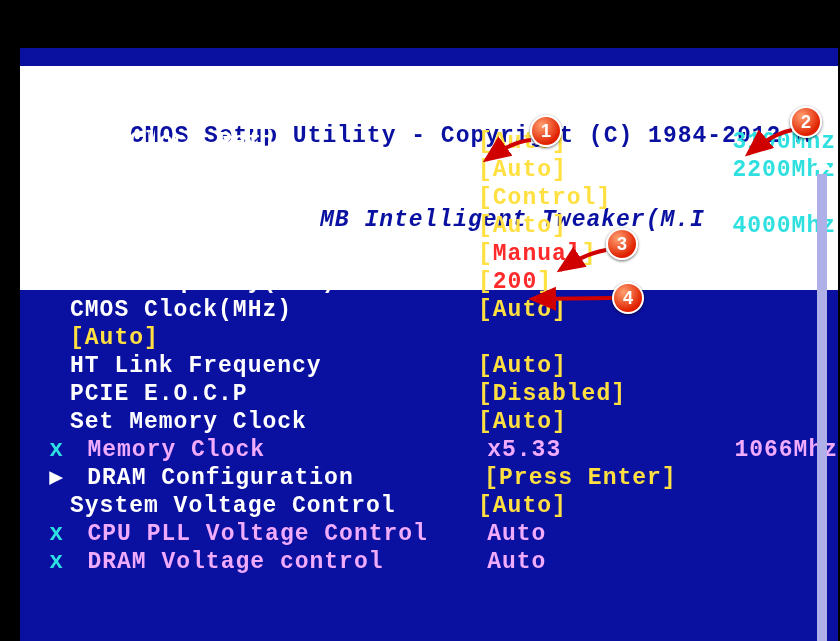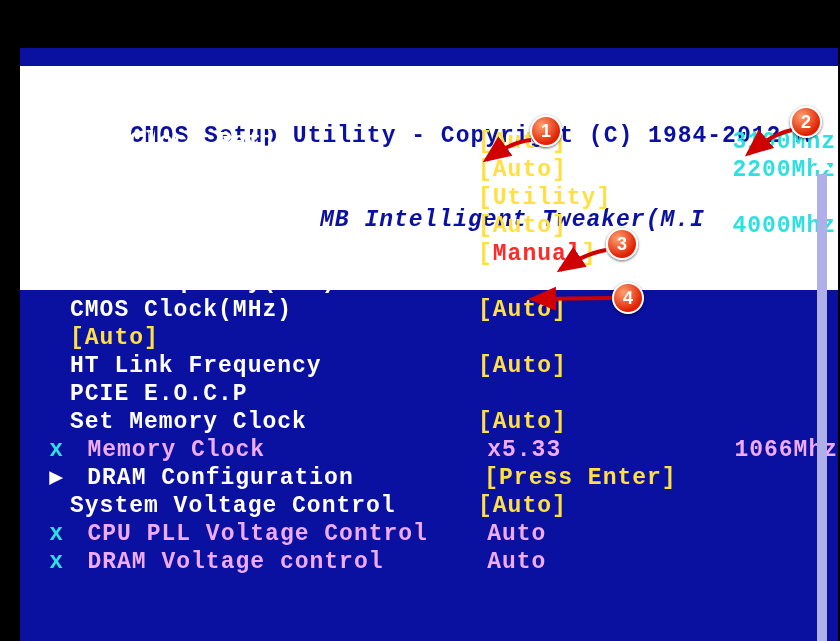--- a/index.html
+++ b/index.html
@@ -156,38 +156,39 @@
     </div>
 
     <div class="row">
       <span class="label">CPU NorthBridge Freq.</span>
       <span class="value">[Auto]</span>
       <span class="extra">2200Mhz</span>
     </div>
 
     <div class="row">
       <span class="label">Core Performance Press</span>
-      <span class="value">[Utility]</span>
+      <span class="value">[Control]</span>
       <span class="extra"></span>
     </div>
 
     <div class="row sub">
       <span class="label">CPB Ratio</span>
       <span class="value">[Auto]</span>
       <span class="extra">4000Mhz</span>
     </div>
 
     <div class="row">
       <span class="label">CPU Host Clock Control</span>
       <span class="value hot"><span class="br">[</span><span class="inner">Manual</span><span class="br">]</span></span>
       <span class="extra"></span>
     </div>
 
     <div class="row">
       <span class="label">CPU Frequency(MHz)</span>
+      <span class="value hot"><span class="br">[</span><span class="inner">200</span><span class="br">]</span></span>
       <span class="extra"></span>
     </div>
 
     <div class="row">
       <span class="label">CMOS Clock(MHz)</span>
       <span class="value">[Auto]</span>
       <span class="extra"></span>
     </div>
 
     <div class="row">
@@ -195,20 +196,21 @@
       <span class="extra"></span>
     </div>
 
     <div class="row">
       <span class="label">HT Link Frequency</span>
       <span class="value">[Auto]</span>
     </div>
 
     <div class="row">
       <span class="label">PCIE E.O.C.P</span>
+      <span class="value">[Disabled]</span>
       <span class="extra"></span>
     </div>
 
     <div class="row">
       <span class="label">Set Memory Clock</span>
       <span class="value">[Auto]</span>
       <span class="extra"></span>
     </div>
 
     <div class="row dim">

